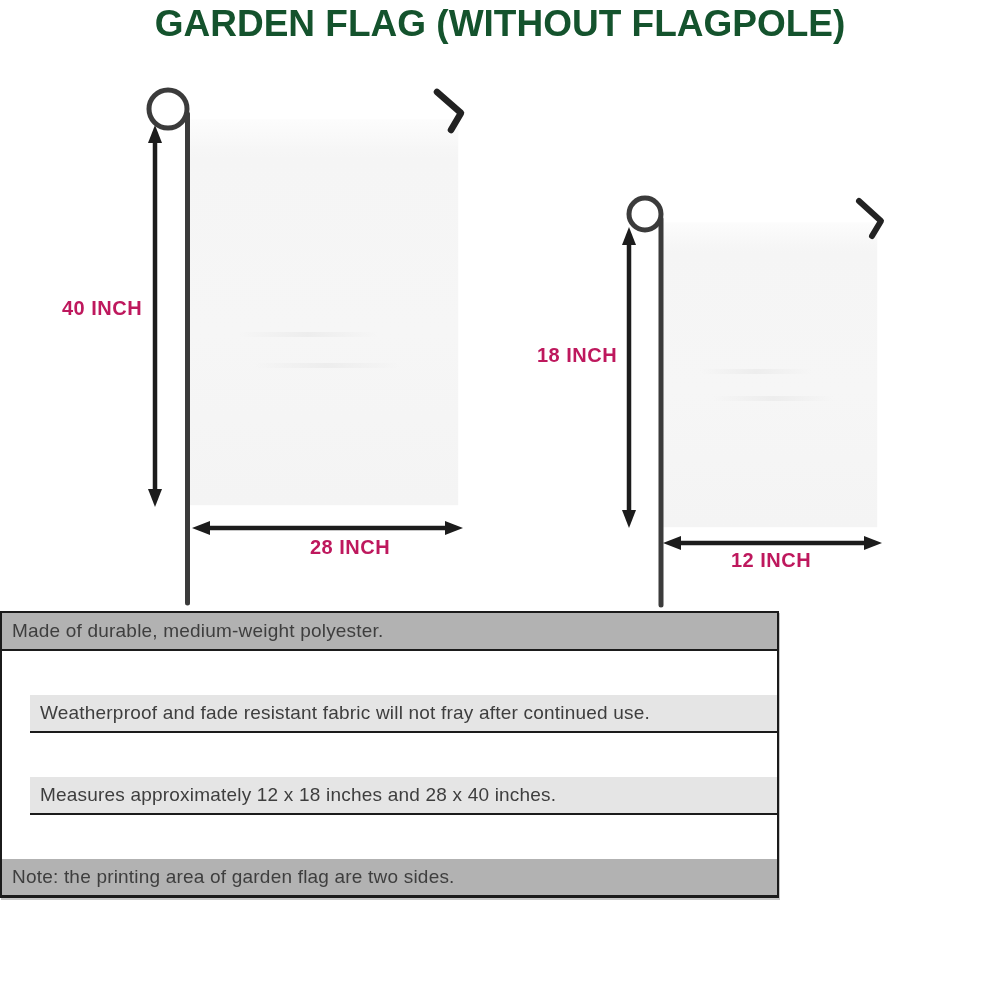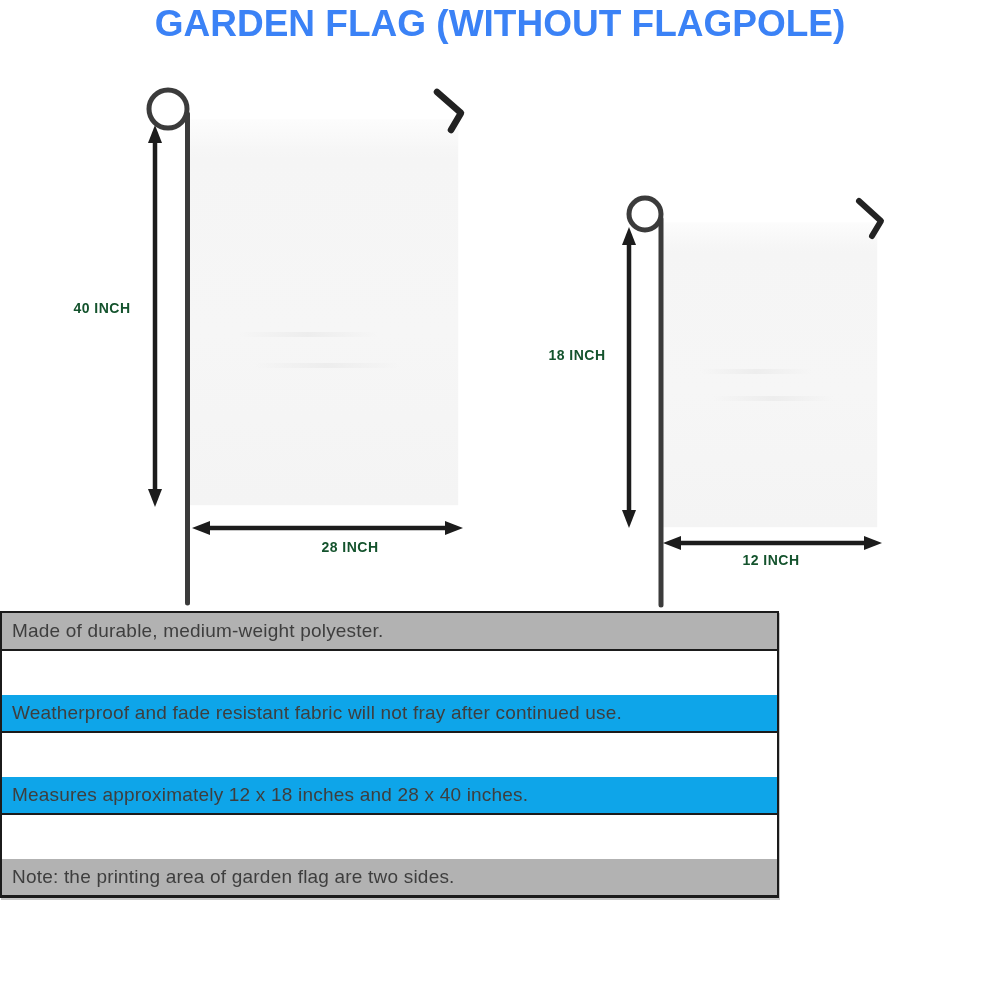--- a/index.html
+++ b/index.html
@@ -5,21 +5,21 @@
   html,body{margin:0;padding:0;}
   body{
     width:1000px;height:1000px;position:relative;overflow:hidden;
     background:#ffffff;
     font-family:"Liberation Sans", sans-serif;
   }
 
   
   .title{
     position:absolute;top:5px;left:0;width:1000px;
-    text-align:center;color:#3b82f6;
+    text-align:center;color:#14532d;
     font-weight:900;font-size:37px;line-height:1.04;
     letter-spacing:0px;
   }
 
   
   .flag{
     position:absolute;
     background:linear-gradient(180deg,#fafafa 0%,#f5f5f5 10%,#f6f6f6 55%,#f4f4f4 100%);
     box-shadow:0 0 1px rgba(0,0,0,0.06);
   }
@@ -36,21 +36,21 @@
   .flag-large .crease-a{top:55%;}
   .flag-large .crease-b{top:63%;left:24%;right:22%;}
   .flag-small{left:661px;top:223px;width:216px;height:304px;}
   .flag-small .sleeve{height:20px;}
   .flag-small .crease-a{top:48%;}
   .flag-small .crease-b{top:57%;left:24%;right:20%;}
 
   
   .dim-label{
     position:absolute;transform:translate(-50%,-50%);
-    font-weight:700;font-size:14px;color:#14532d;
+    font-weight:700;font-size:20px;color:#be185d;
     letter-spacing:0.5px;white-space:nowrap;
   }
   .lbl-40{left:102px;top:308px;}
   .lbl-28{left:322px;top:547px;margin-left:28px;}
   .lbl-18{left:577px;top:355px;}
   .lbl-12{left:771px;top:560px;}
 
   
   .overlay{position:absolute;left:0;top:0;}
 
@@ -63,21 +63,21 @@
     gap:44px;
   }
   .feature-row{
     flex:1;display:block;
     padding:7px 10px 0 10px;
     font-size:19px;color:#3e3e3e;letter-spacing:0.2px;
     border-bottom:2px solid #1b1b1b;
   }
   .feature-row:last-child{border-bottom:none;}
   .row-gray{background:#b2b2b2;}
-  .row-white{background:#0ea5e9;}
+  .row-white{background:#e5e5e5;margin-left:28px;}
 </style>
 </head>
 <body>
 
 <div class="title">
   <div>GARDEN FLAG (WITHOUT FLAGPOLE)</div>
 </div>
 
 <div class="flag flag-large">
   <div class="sleeve"></div>

